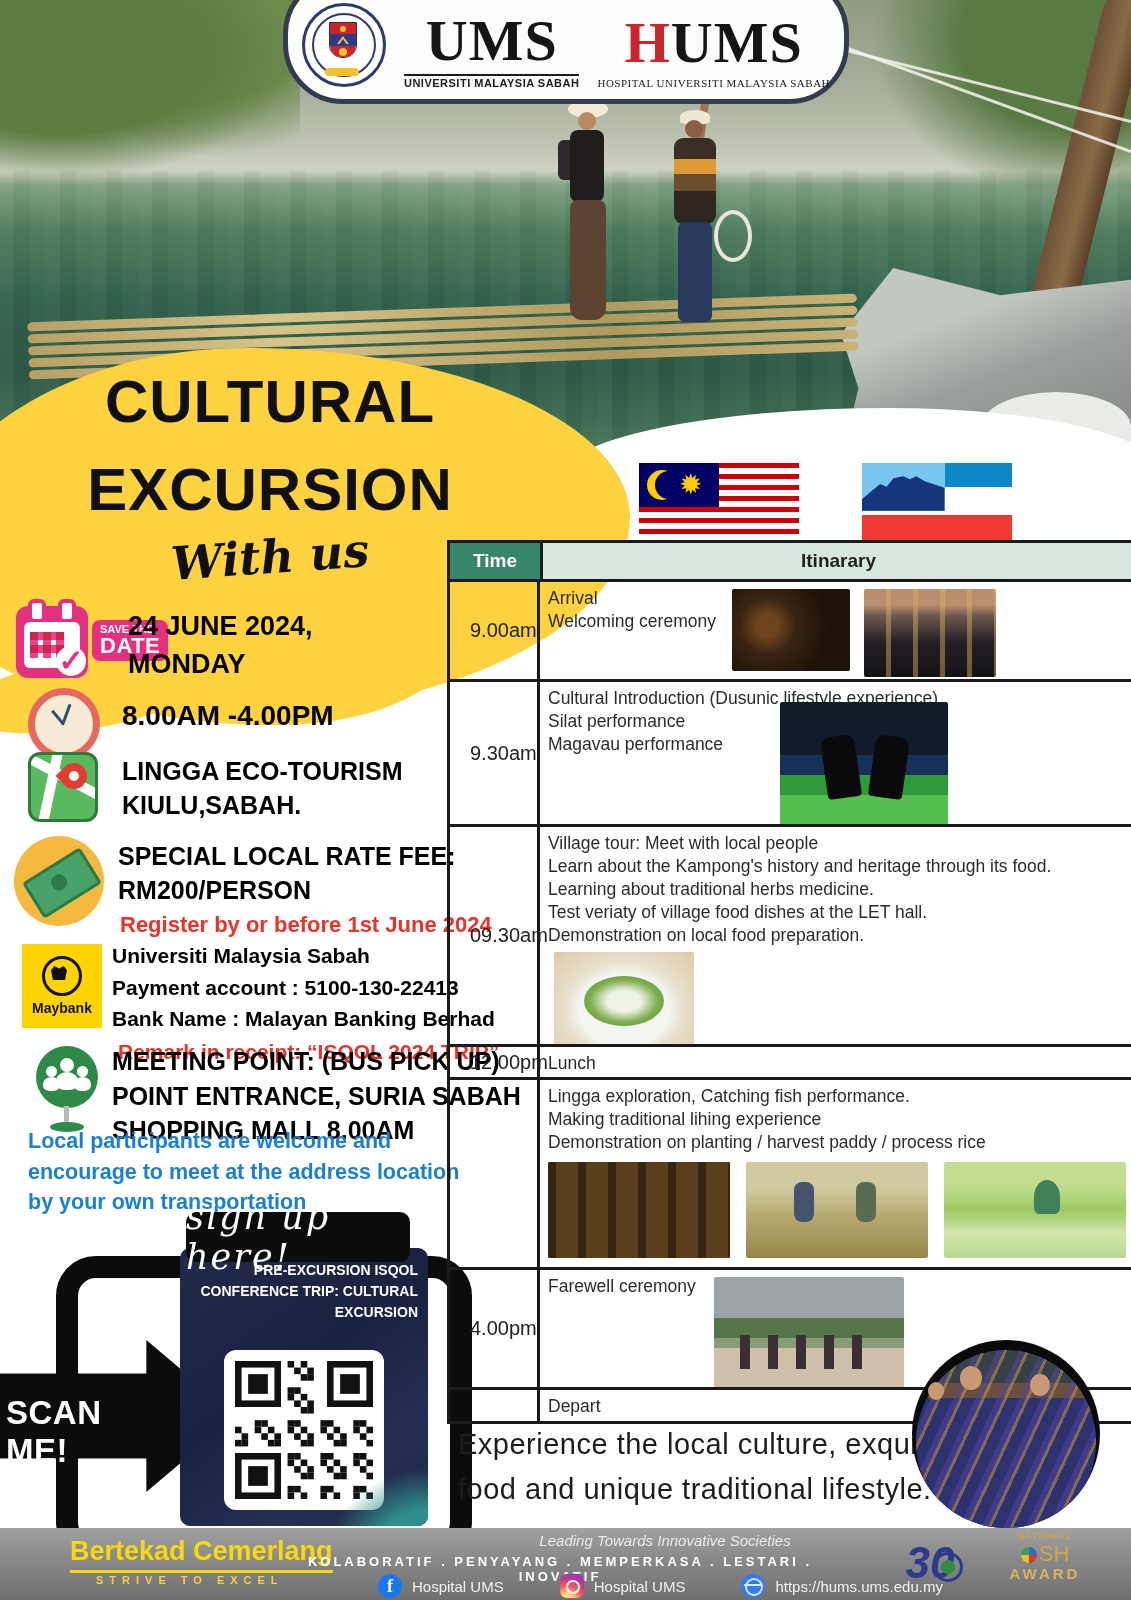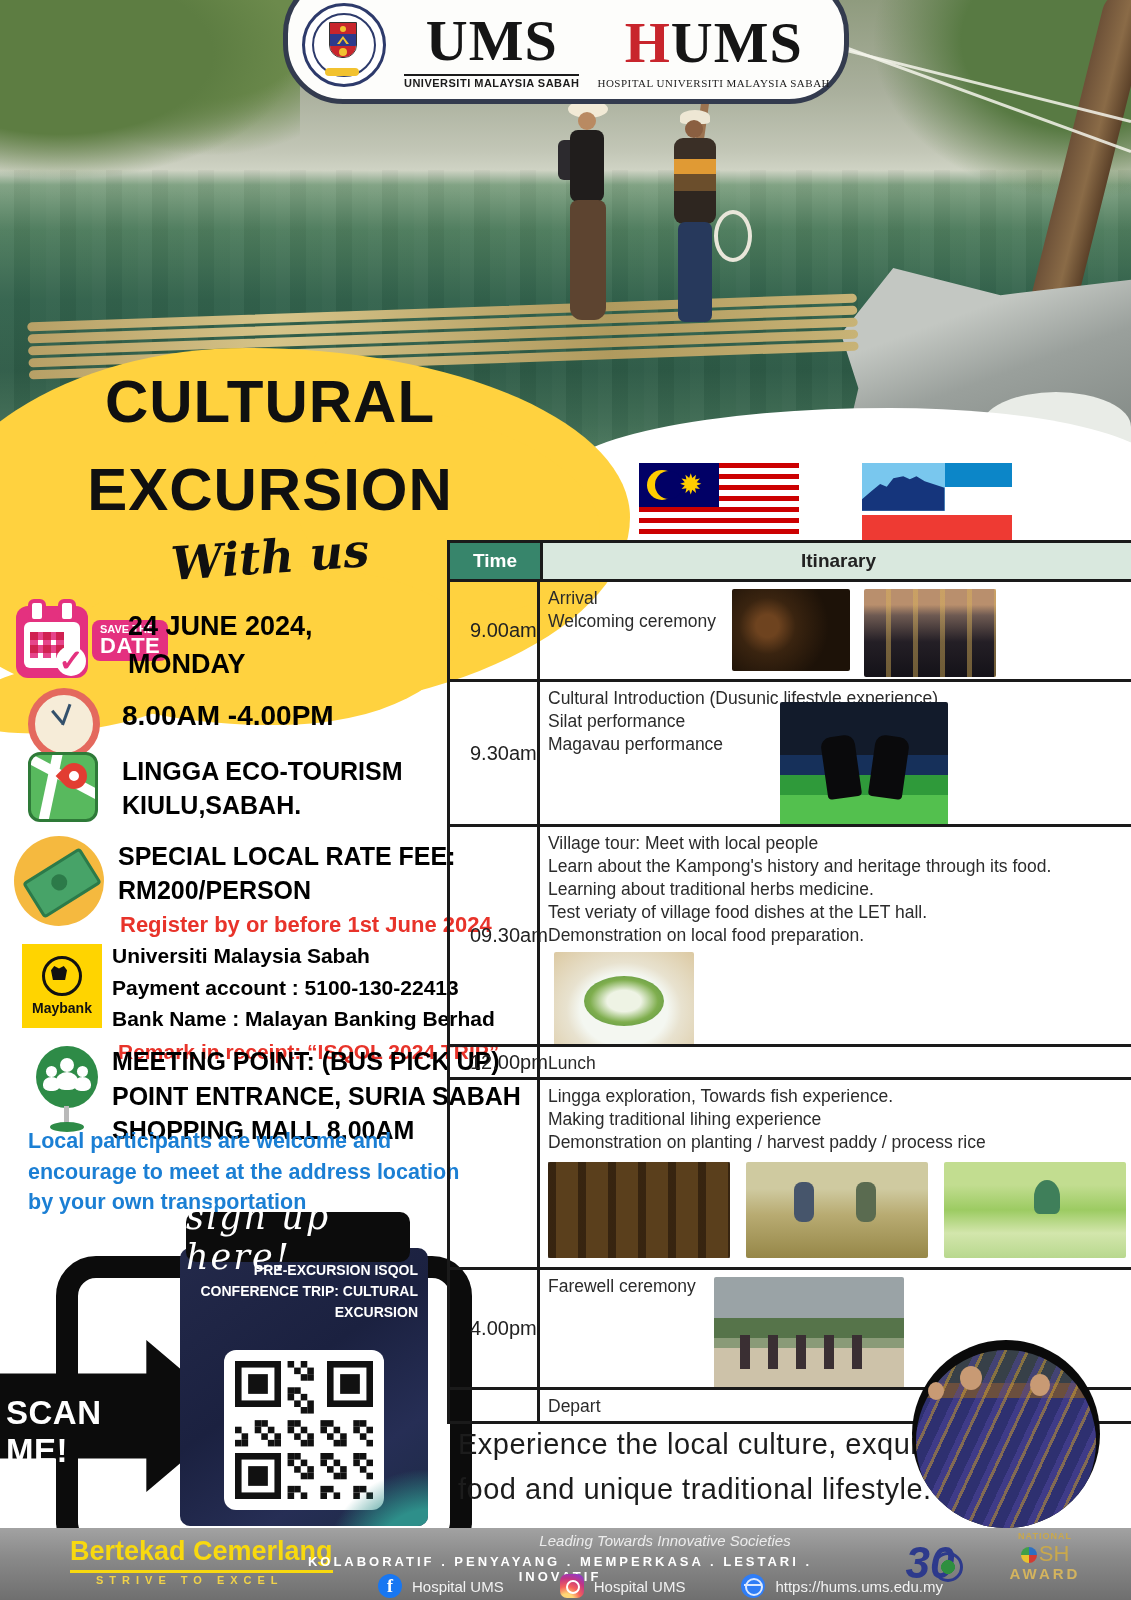--- a/index.html
+++ b/index.html
@@ -561,21 +561,21 @@
           <div class="t-act">
             <div class="t-lines">
               <div>Lunch</div>
             </div>
           </div>
         </div>
         <div class="t-row" style="height: 190px;">
           <div class="t-time"></div>
           <div class="t-act">
             <div class="t-lines">
-              <div>Lingga exploration, Towards fish experience.</div>
+              <div>Lingga exploration, Catching fish performance.</div>
               <div>Making traditional lihing experience</div>
               <div>Demonstration on planting / harvest paddy  / process rice</div>
             </div>
             <div class="thumbs thumbs-4">
               <div class="thumb thumb-lihing-jars"></div>
               <div class="thumb thumb-paddy-harvest"></div>
               <div class="thumb thumb-paddy-planting"></div>
             </div>
           </div>
         </div>

